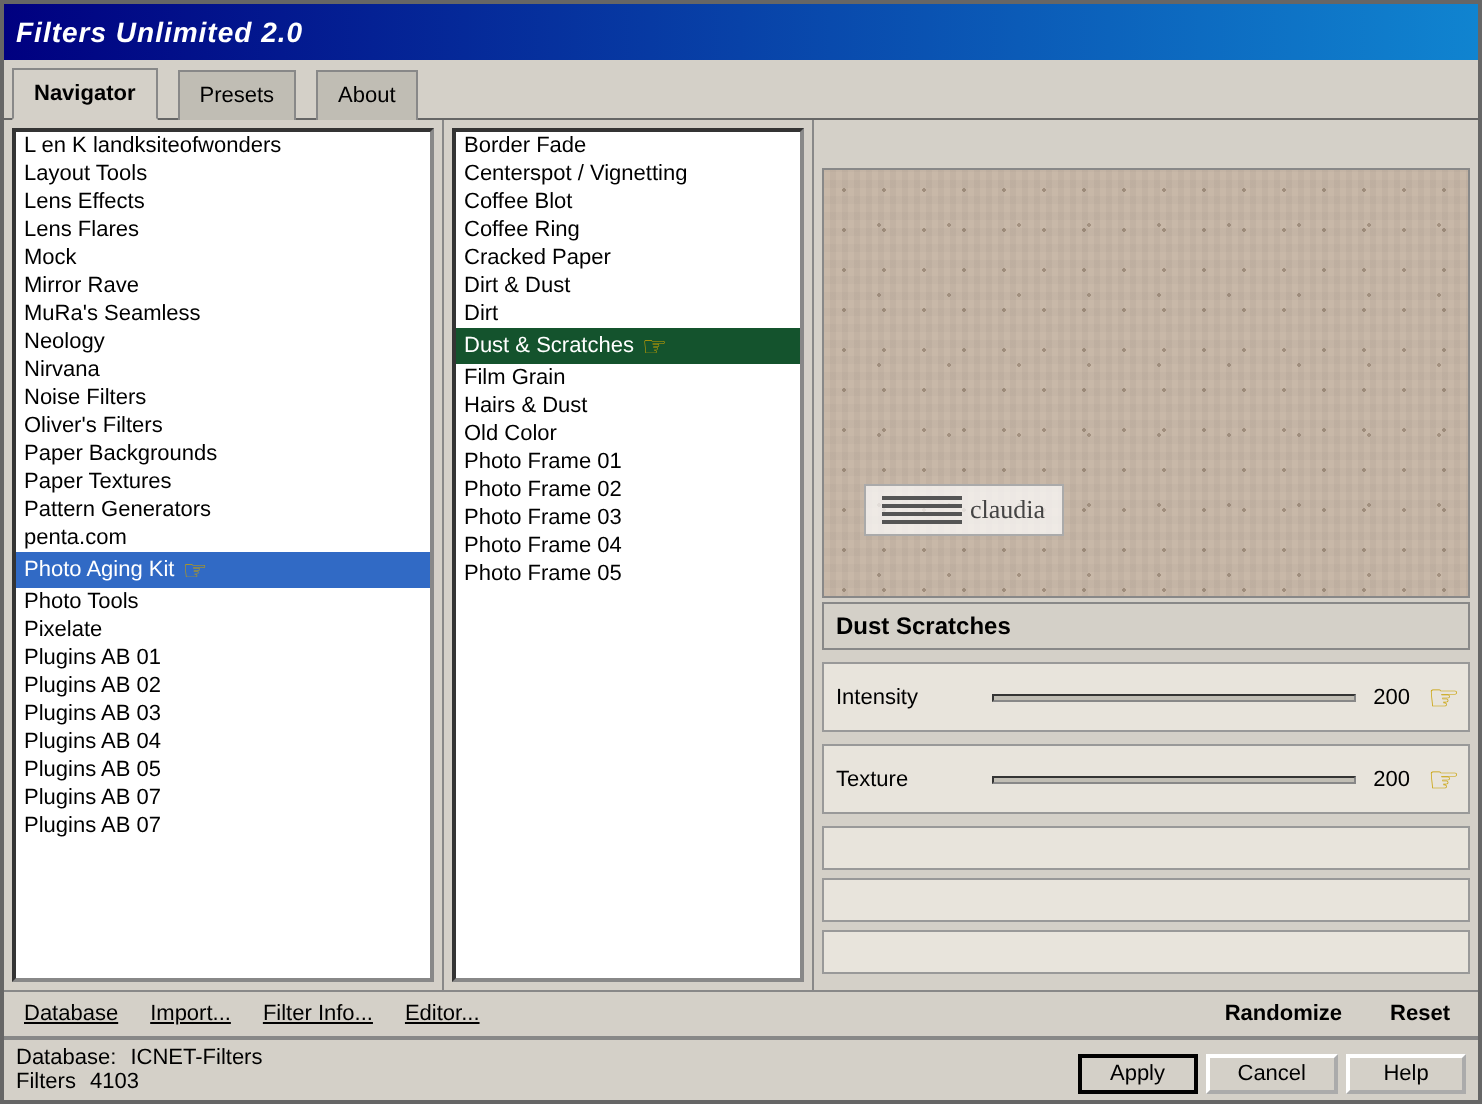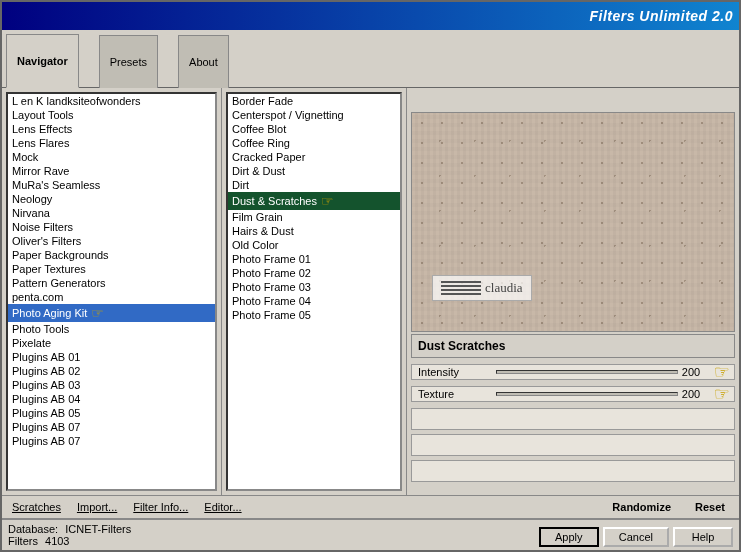--- a/index.html
+++ b/index.html
@@ -18,21 +18,20 @@
       border: 2px solid #666;
       display: flex;
       flex-direction: column;
     }
 
     .title-bar {
       background: linear-gradient(to right, #000080, #1084d0);
       color: white;
       padding: 3px 6px;
       display: flex;
-      justify-content: flex-end;
       align-items: center;
       height: 28px;
     }
 
     .title-bar-text {
       font-style: italic;
       font-weight: bold;
       font-size: 14px;
       color: #fff;
       letter-spacing: 0.5px;
@@ -43,23 +42,23 @@
       display: flex;
       align-items: flex-end;
       padding: 3px 4px 0 4px;
       border-bottom: 1px solid #666;
     }
 
     .tab {
       background: #d4d0c8;
       border: 1px solid #888;
       border-bottom: none;
-      padding: 20px 10px;
+      padding: 6px 10px;
       cursor: pointer;
-      margin-right: 20px;
+      margin-right: 10px;
       font-size: 11px;
       position: relative;
       top: 1px;
     }
 
     .tab.active {
       background: #d4d0c8;
       border-bottom: 1px solid #d4d0c8;
       font-weight: bold;
       z-index: 2;
@@ -264,21 +263,21 @@
     }
 
     .controls-area {
       margin-top: 6px;
     }
 
     .control-row {
       display: flex;
       align-items: center;
       margin-bottom: 6px;
-      height: 16px;
+      height: 35px;
       border: 1px solid #999;
       background: #e8e4dc;
     }
 
     .control-label {
       width: 80px;
       padding-left: 6px;
       font-size: 11px;
     }
 
@@ -301,21 +300,21 @@
     .control-value-area {
       display: flex;
       align-items: center;
       gap: 4px;
       padding-right: 4px;
     }
 
     .control-value {
       font-size: 11px;
       min-width: 28px;
-      text-align: left;
+      text-align: center;
     }
 
     .hand-icon {
       color: #c8a000;
       font-size: 18px;
     }
 
     .empty-row {
       height: 22px;
       border: 1px solid #999;
@@ -527,21 +526,21 @@
         <div class="empty-row"></div>
         <div class="empty-row"></div>
         <div class="empty-row"></div>
 
       </div>
     </div>
 
   </div>
 
   <div class="bottom-toolbar">
-    <button class="toolbar-btn">Scratches</button>
+    <button class="toolbar-btn">Database</button>
     <button class="toolbar-btn">Import...</button>
     <button class="toolbar-btn">Filter Info...</button>
     <button class="toolbar-btn">Editor...</button>
     <div class="toolbar-spacer"></div>
     <button class="toolbar-right-btn">Randomize</button>
     <button class="toolbar-right-btn">Reset</button>
   </div>
 
   <div class="status-bar">
     <div class="status-info">

